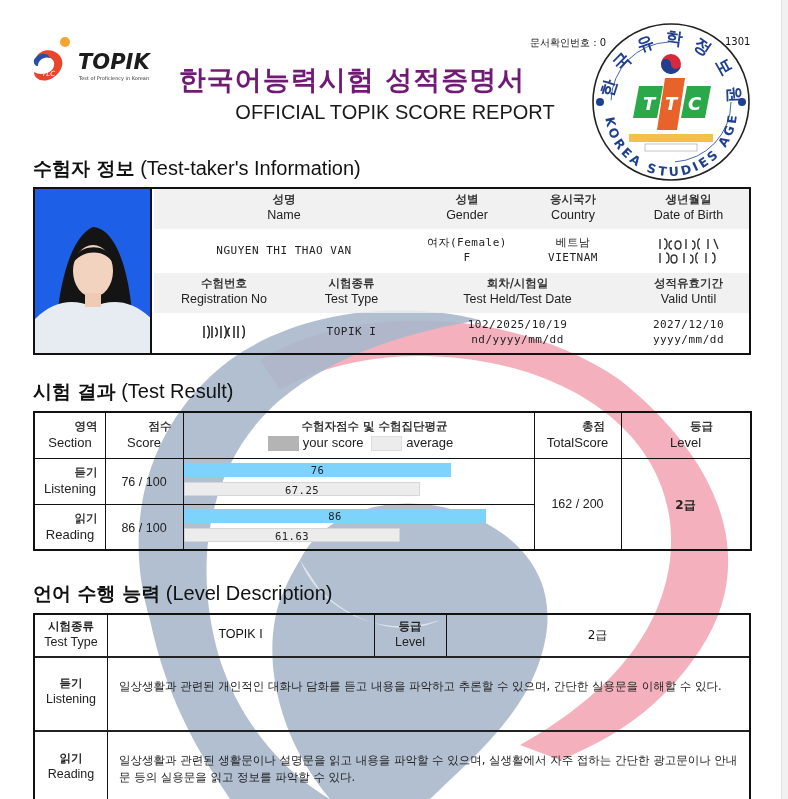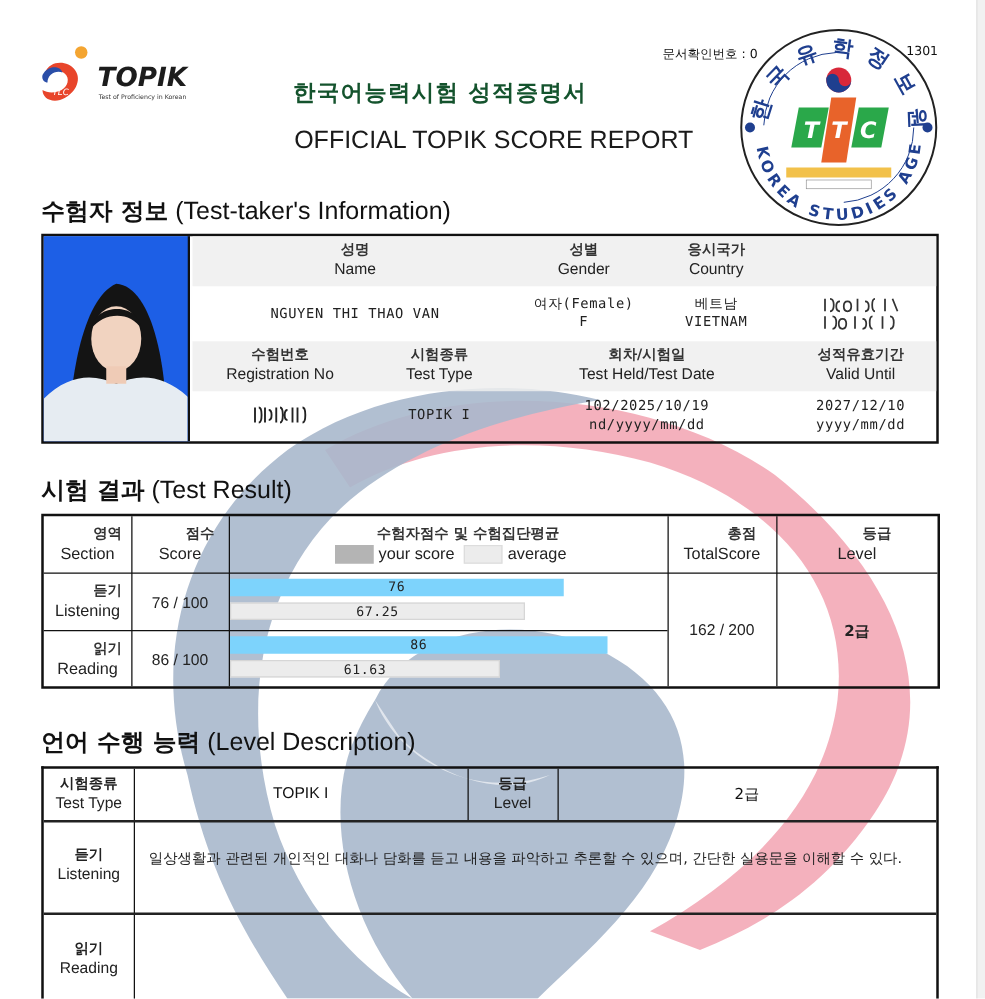--- a/index.html
+++ b/index.html
@@ -10,21 +10,21 @@
   .right-edge { position: absolute; left: 781px; top: 0; width: 7px; height: 799px; background: #f1f1f1; border-left: 1px solid #e2e2e2; }
 
   
   .watermark { position: absolute; left: 0; top: 0; width: 788px; height: 799px; pointer-events: none; z-index: 1; }
 
   
   .logo { position: absolute; left: 30px; top: 32px; width: 130px; height: 62px; z-index: 3; }
   .logo-text { position: absolute; left: 48px; top: 18px; font-family: "DejaVu Sans", sans-serif; font-weight: bold; font-style: italic; font-size: 21px; color: #1c1c1c; letter-spacing: 0px; }
   .logo-sub { position: absolute; left: 49px; top: 43px; font-size: 5px; color: #333; white-space: nowrap; }
 
-  .title-ko { position: absolute; left: 0; width: 694px; text-align: center; top: 62px; font-size: 18px; font-weight: bold; letter-spacing: 1px; color: #14532d; z-index: 3; padding-left: 10px; }
+  .title-ko { position: absolute; left: 0; width: 694px; text-align: center; top: 62px; font-size: 27px; font-weight: bold; letter-spacing: 1px; color: #701a75; z-index: 3; padding-left: 10px; }
   .title-en { position: absolute; left: 0; width: 780px; text-align: center; top: 101px; font-family: "Liberation Sans", sans-serif; font-size: 20px; color: #1a1a1a; z-index: 3; padding-left: 10px; }
 
   .doc-no { position: absolute; left: 530px; top: 36px; font-size: 10px; color: #111; z-index: 3; white-space: nowrap; }
   .doc-no .tail { position: absolute; left: 195px; top: 0; }
 
   
   .stamp { position: absolute; left: 591px; top: 22px; width: 160px; height: 160px; z-index: 5; }
 
   .section-title { position: absolute; left: 33px; font-family: "Liberation Sans", sans-serif; font-size: 20px; color: #111; z-index: 3; white-space: nowrap; }
   .section-title .ko { font-family: "DejaVu Sans", sans-serif; font-size: 19px; font-weight: bold; }
@@ -154,20 +154,24 @@
           <span class="en">Name</span>
         </div>
         <div class="cell" style="left:260px;width:106px;top:3px;">
           <span class="ko">성별</span>
           <span class="en">Gender</span>
         </div>
         <div class="cell" style="left:366px;width:106px;top:3px;">
           <span class="ko">응시국가</span>
           <span class="en">Country</span>
         </div>
+        <div class="cell" style="left:472px;width:125px;top:3px;">
+          <span class="ko">생년월일</span>
+          <span class="en">Date of Birth</span>
+        </div>
       </div>
 
       <div class="info-row" style="top:40px;height:44px;">
         <div class="cell" style="left:0;width:260px;top:14px;">
           <span class="val">NGUYEN THI THAO VAN</span>
         </div>
         <div class="cell" style="left:260px;width:106px;top:6px;">
           <span class="val">여자(Female)</span>
           <span class="val">F</span>
         </div>
@@ -310,15 +314,16 @@
     <div class="l-cell" style="left:0;width:72px;top:60px;">
       <span class="ko">듣기</span>
       <span class="en">Listening</span>
     </div>
     <div class="desc" style="top:63px;">일상생활과 관련된 개인적인 대화나 담화를 듣고 내용을 파악하고 추론할 수 있으며, 간단한 실용문을 이해할 수 있다.</div>
 
     <div class="l-cell" style="left:0;width:72px;top:135px;">
       <span class="ko">읽기</span>
       <span class="en">Reading</span>
     </div>
+    <div class="desc" style="top:137px;">일상생활과 관련된 생활문이나 설명문을 읽고 내용을 파악할 수 있으며, 실생활에서 자주 접하는 간단한 광고문이나 안내문 등의 실용문을 읽고 정보를 파악할 수 있다.</div>
   </div>
 
 </div>
 
 </body></html>

